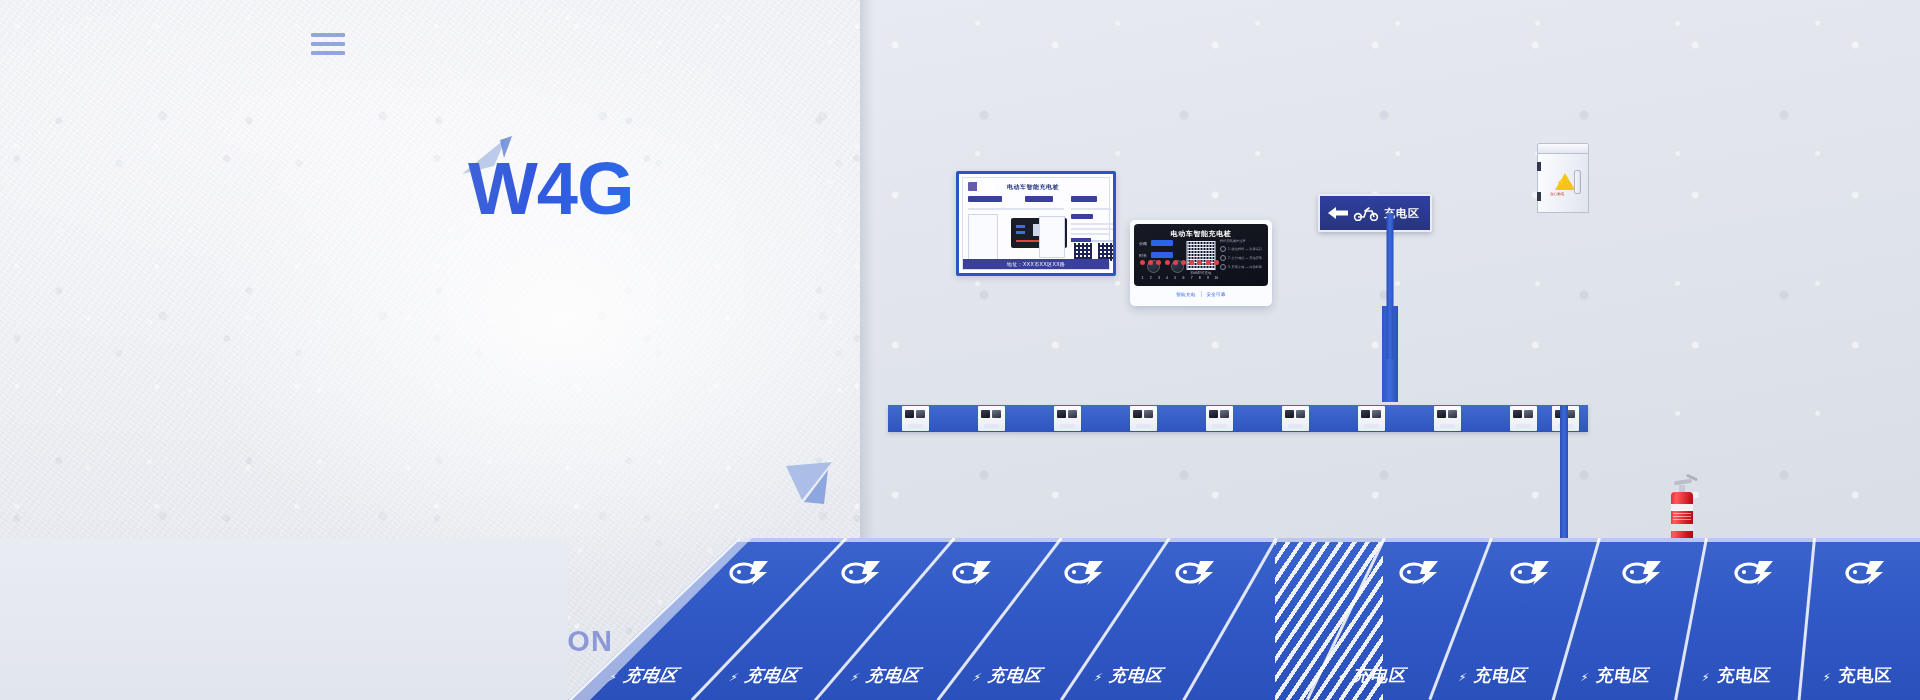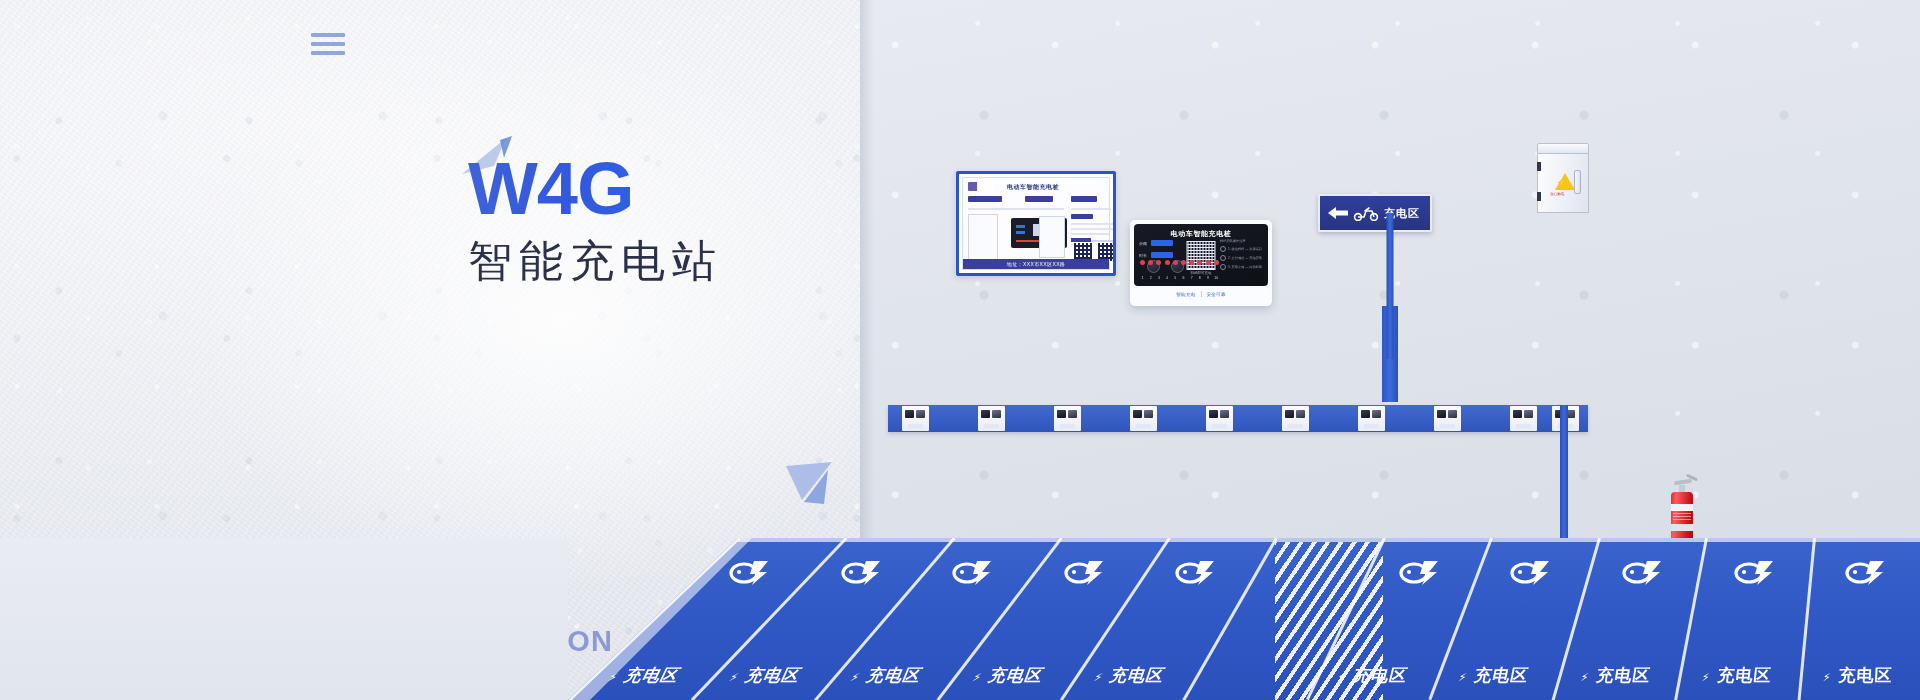--- a/index.html
+++ b/index.html
@@ -244,21 +244,20 @@
     <polygon points="2,38 46,2 34,30" fill="#b9c8ea" opacity=".95"></polygon>
     <polygon points="40,4 52,0 44,22" fill="#6f8fd8" opacity=".9"></polygon>
   </svg>
   <svg class="deco" style="left:784px; top:460px; width:60px; height:56px;" viewBox="0 0 60 56">
     <polygon points="2,6 48,2 18,40" fill="#a9bce6" opacity=".95"></polygon>
     <polygon points="20,42 44,10 40,44" fill="#7c9add" opacity=".85"></polygon>
   </svg>
 
   <div id="headline">
     <div id="title-main">W4G</div>
-    <div id="title-sub">智能充电站</div>
   </div>
 
 
   <div id="english">
     <div>INTELLIGENT</div>
     <div>CHARGING STATION</div>
   </div>
 
   <div id="scene">
     <div id="wall">

